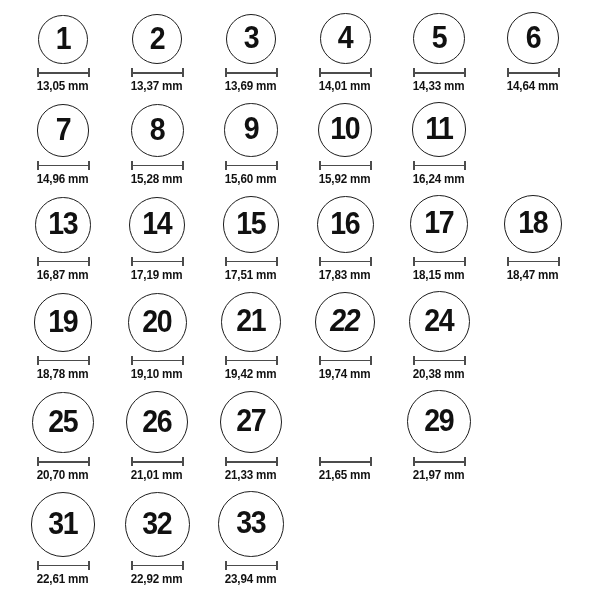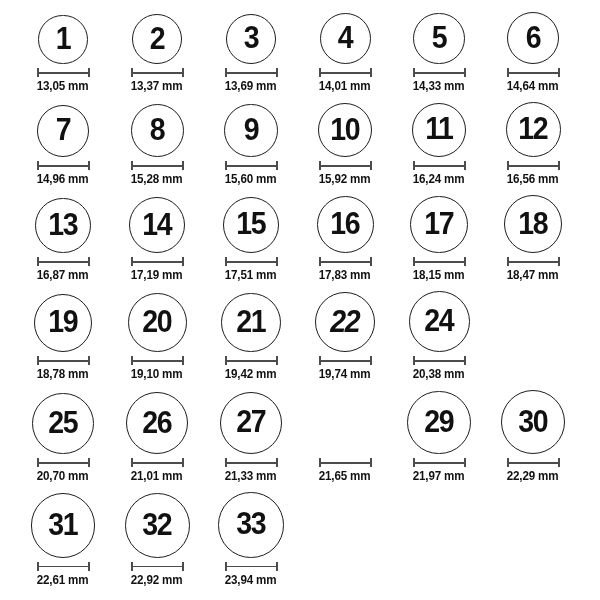--- a/index.html
+++ b/index.html
@@ -152,27 +152,20 @@
         <div class="measure"></div>
         <div class="label">15,92 mm</div>
       </div>
       <div class="cell">
         <div class="circle" style="width: 54.5px; height: 54.5px; text-align: center;">
           <span class="num">11</span>
         </div>
         <div class="measure"></div>
         <div class="label">16,24 mm</div>
       </div>
-      <div class="cell">
-        <div class="circle" style="width: 55px; height: 55px;">
-          <span class="num">12</span>
-        </div>
-        <div class="measure"></div>
-        <div class="label">16,56 mm</div>
-      </div>
     </div>
     <div class="row">
       <div class="cell">
         <div class="circle" style="width: 55.5px; height: 55.5px;">
           <span class="num">13</span>
         </div>
         <div class="measure"></div>
         <div class="label">16,87 mm</div>
       </div>
       <div class="cell">
@@ -273,27 +266,20 @@
       <div class="cell">
         <div class="measure"></div>
         <div class="label">21,65 mm</div>
       </div>
       <div class="cell">
         <div class="circle" style="width: 63.5px; height: 63.5px;">
           <span class="num">29</span>
         </div>
         <div class="measure"></div>
         <div class="label">21,97 mm</div>
-      </div>
-      <div class="cell">
-        <div class="circle" style="width: 64px; height: 64px;">
-          <span class="num">30</span>
-        </div>
-        <div class="measure"></div>
-        <div class="label">22,29 mm</div>
       </div>
     </div>
     <div class="row">
       <div class="cell">
         <div class="circle" style="width: 64.5px; height: 64.5px;">
           <span class="num">31</span>
         </div>
         <div class="measure"></div>
         <div class="label">22,61 mm</div>
       </div>

